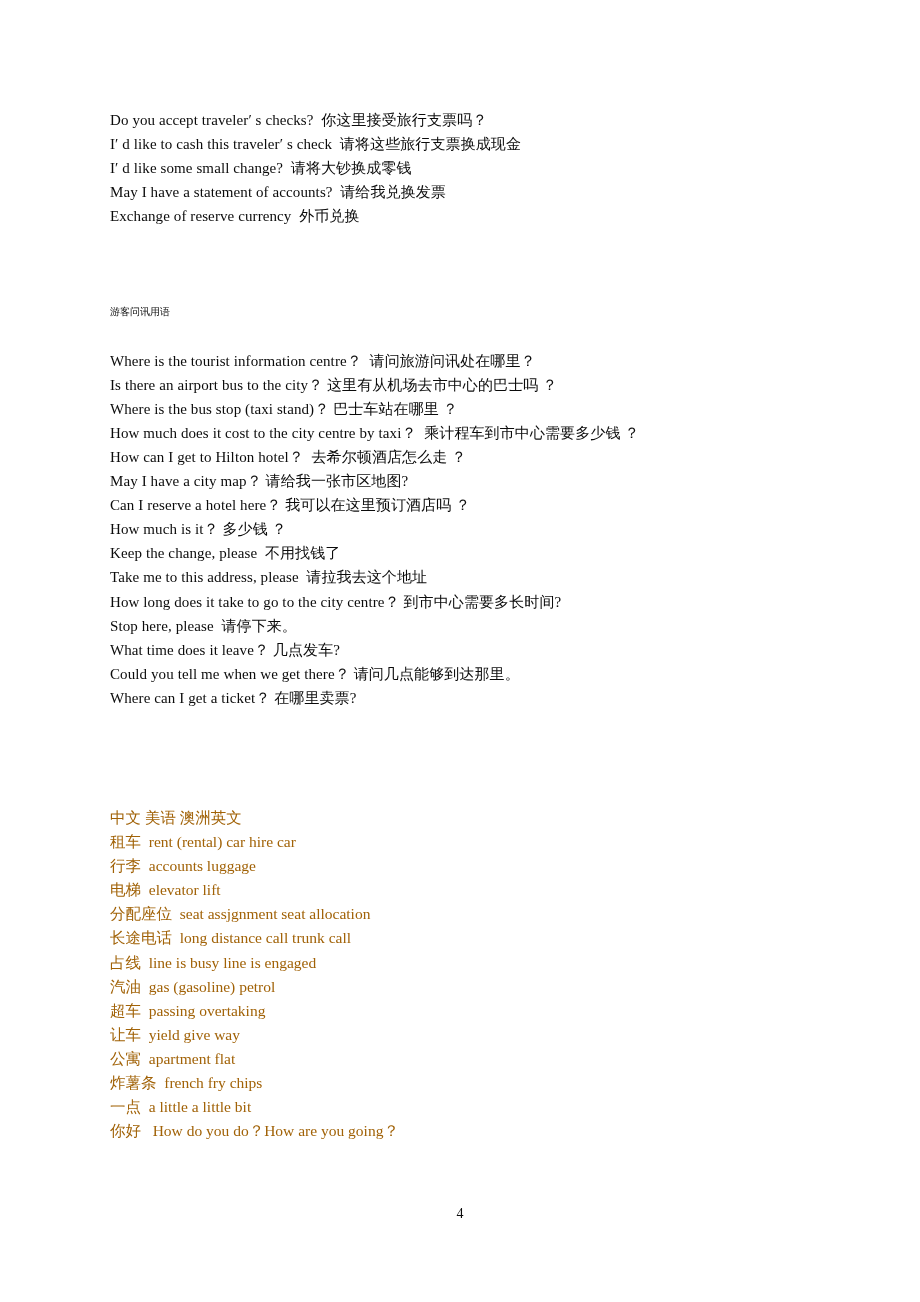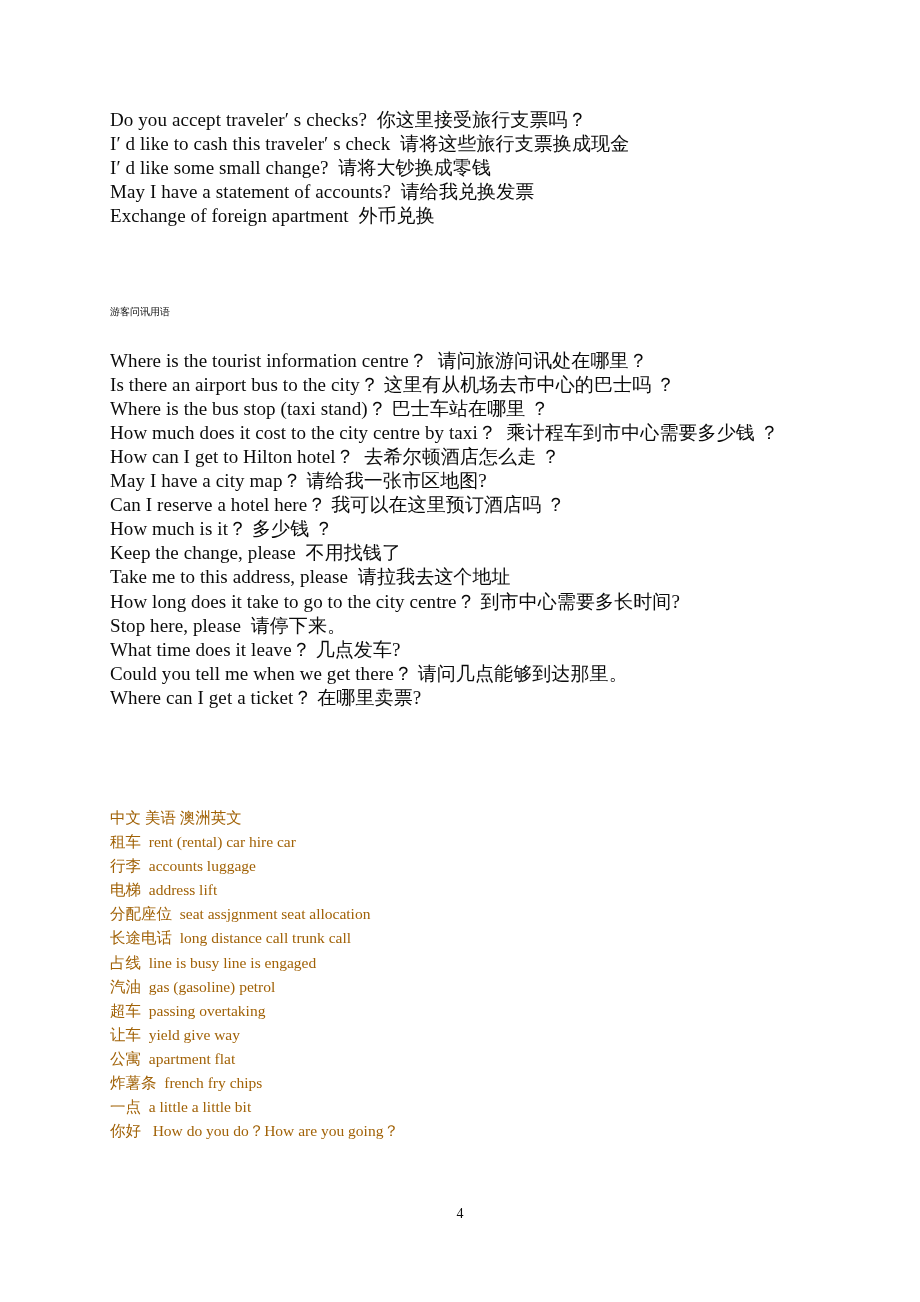--- a/index.html
+++ b/index.html
@@ -21,21 +21,21 @@
     height: 1302px;
     box-sizing: border-box;
   }
   .content {
     position: absolute;
     left: 110px;
     top: 108px;
     width: 740px;
   }
   .line {
-    font-size: 19px;
+    font-size: 15px;
     line-height: 24.1px;
     white-space: pre;
     letter-spacing: 0.1px;
     color: #0b0b0b;
   }
   .section-heading {
     font-size: 10px;
     line-height: 24.1px;
     white-space: pre;
     color: #0b0b0b;
@@ -68,21 +68,21 @@
 
 <div class="page">
 
   <div class="content">
 
     <div>
       <div class="line">Do you accept traveler′ s checks?  你这里接受旅行支票吗？</div>
       <div class="line">I′ d like to cash this traveler′ s check  请将这些旅行支票换成现金</div>
       <div class="line">I′ d like some small change?  请将大钞换成零钱</div>
       <div class="line">May I have a statement of accounts?  请给我兑换发票</div>
-      <div class="line">Exchange of foreign apartment  外币兑换</div>
+      <div class="line">Exchange of reserve currency  外币兑换</div>
     </div>
 
     <div class="gap-block"></div>
     <div class="gap-small"></div>
 
     <div>
       <div class="section-heading">游客问讯用语</div>
       <div class="gap-small"></div>
       <div class="line">Where is the tourist information centre？  请问旅游问讯处在哪里？</div>
       <div class="line">Is there an airport bus to the city？ 这里有从机场去市中心的巴士吗 ？</div>
@@ -102,21 +102,21 @@
     </div>
 
     <div class="gap-block"></div>
     <div class="gap-small"></div>
 
     <div>
       <div class="gap-small"></div>
       <div class="vocab-line">中文 美语 澳洲英文</div>
       <div class="vocab-line">租车  rent (rental) car hire car</div>
       <div class="vocab-line">行李  accounts luggage</div>
-      <div class="vocab-line">电梯  address lift</div>
+      <div class="vocab-line">电梯  elevator lift</div>
       <div class="vocab-line">分配座位  seat assjgnment seat allocation</div>
       <div class="vocab-line">长途电话  long distance call trunk call</div>
       <div class="vocab-line">占线  line is busy line is engaged</div>
       <div class="vocab-line">汽油  gas (gasoline) petrol</div>
       <div class="vocab-line">超车  passing overtaking</div>
       <div class="vocab-line">让车  yield give way</div>
       <div class="vocab-line">公寓  apartment flat</div>
       <div class="vocab-line">炸薯条  french fry chips</div>
       <div class="vocab-line">一点  a little a little bit</div>
       <div class="vocab-line">你好   How do you do？How are you going？</div>

